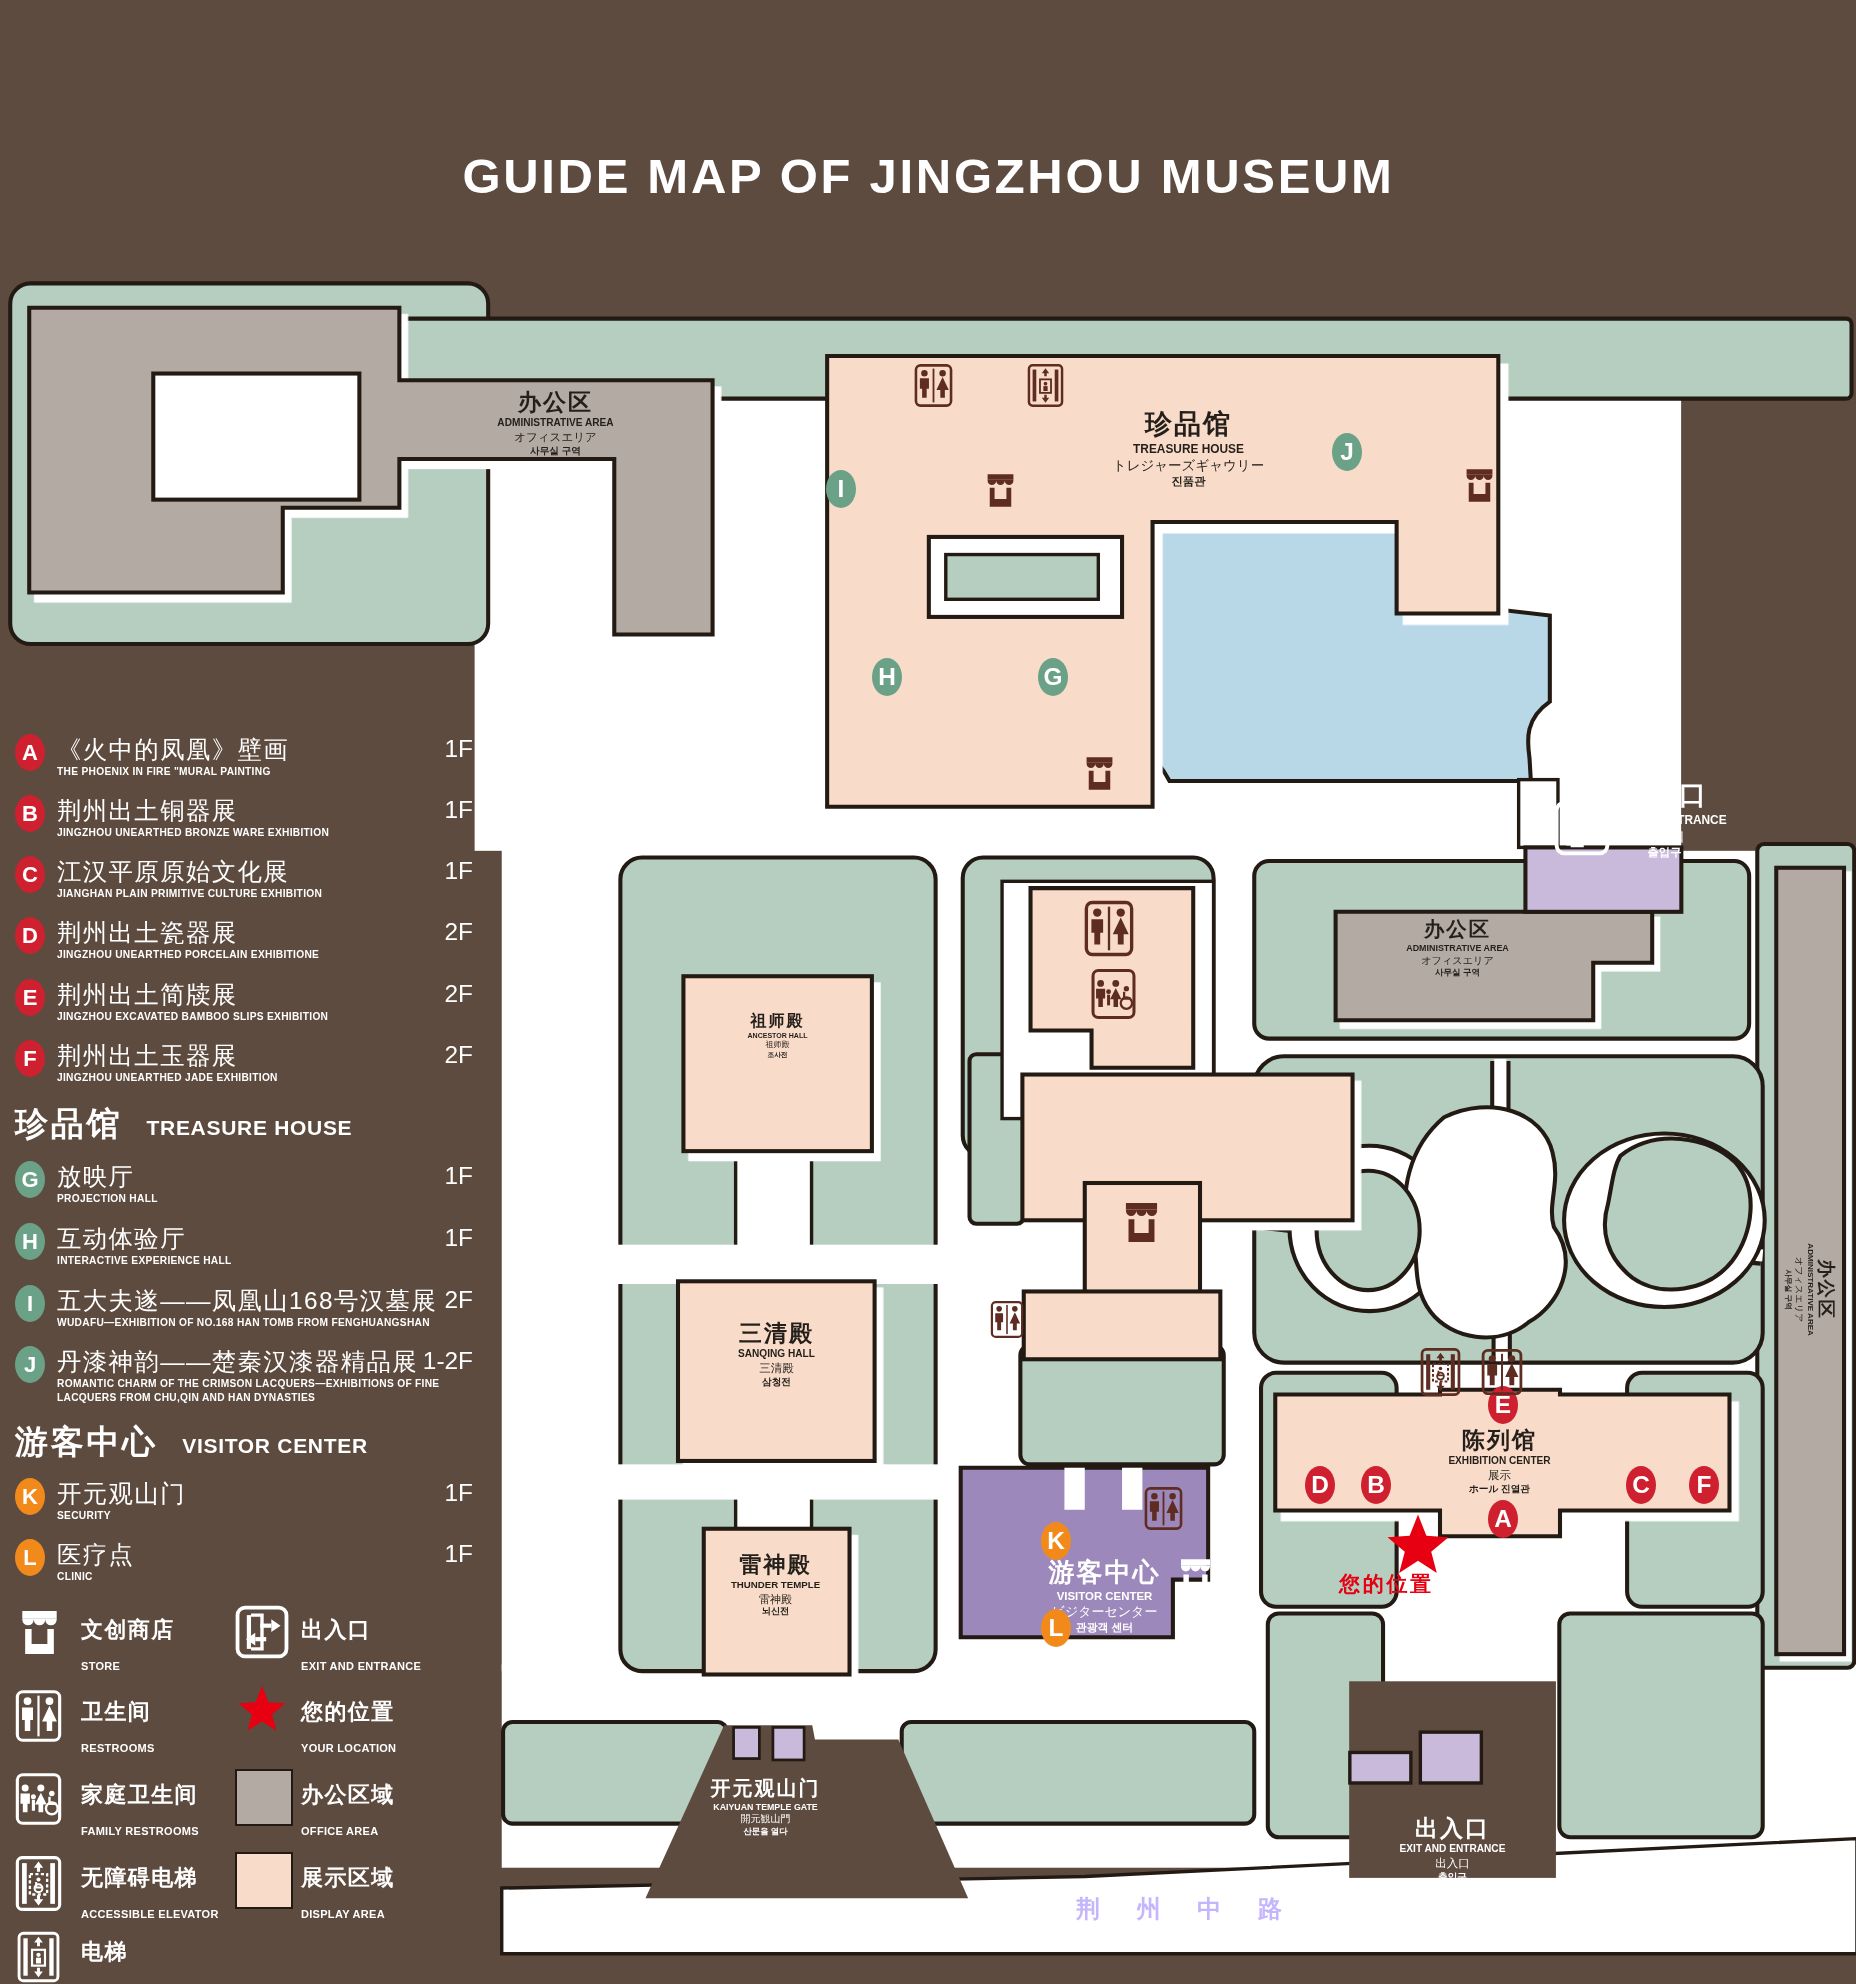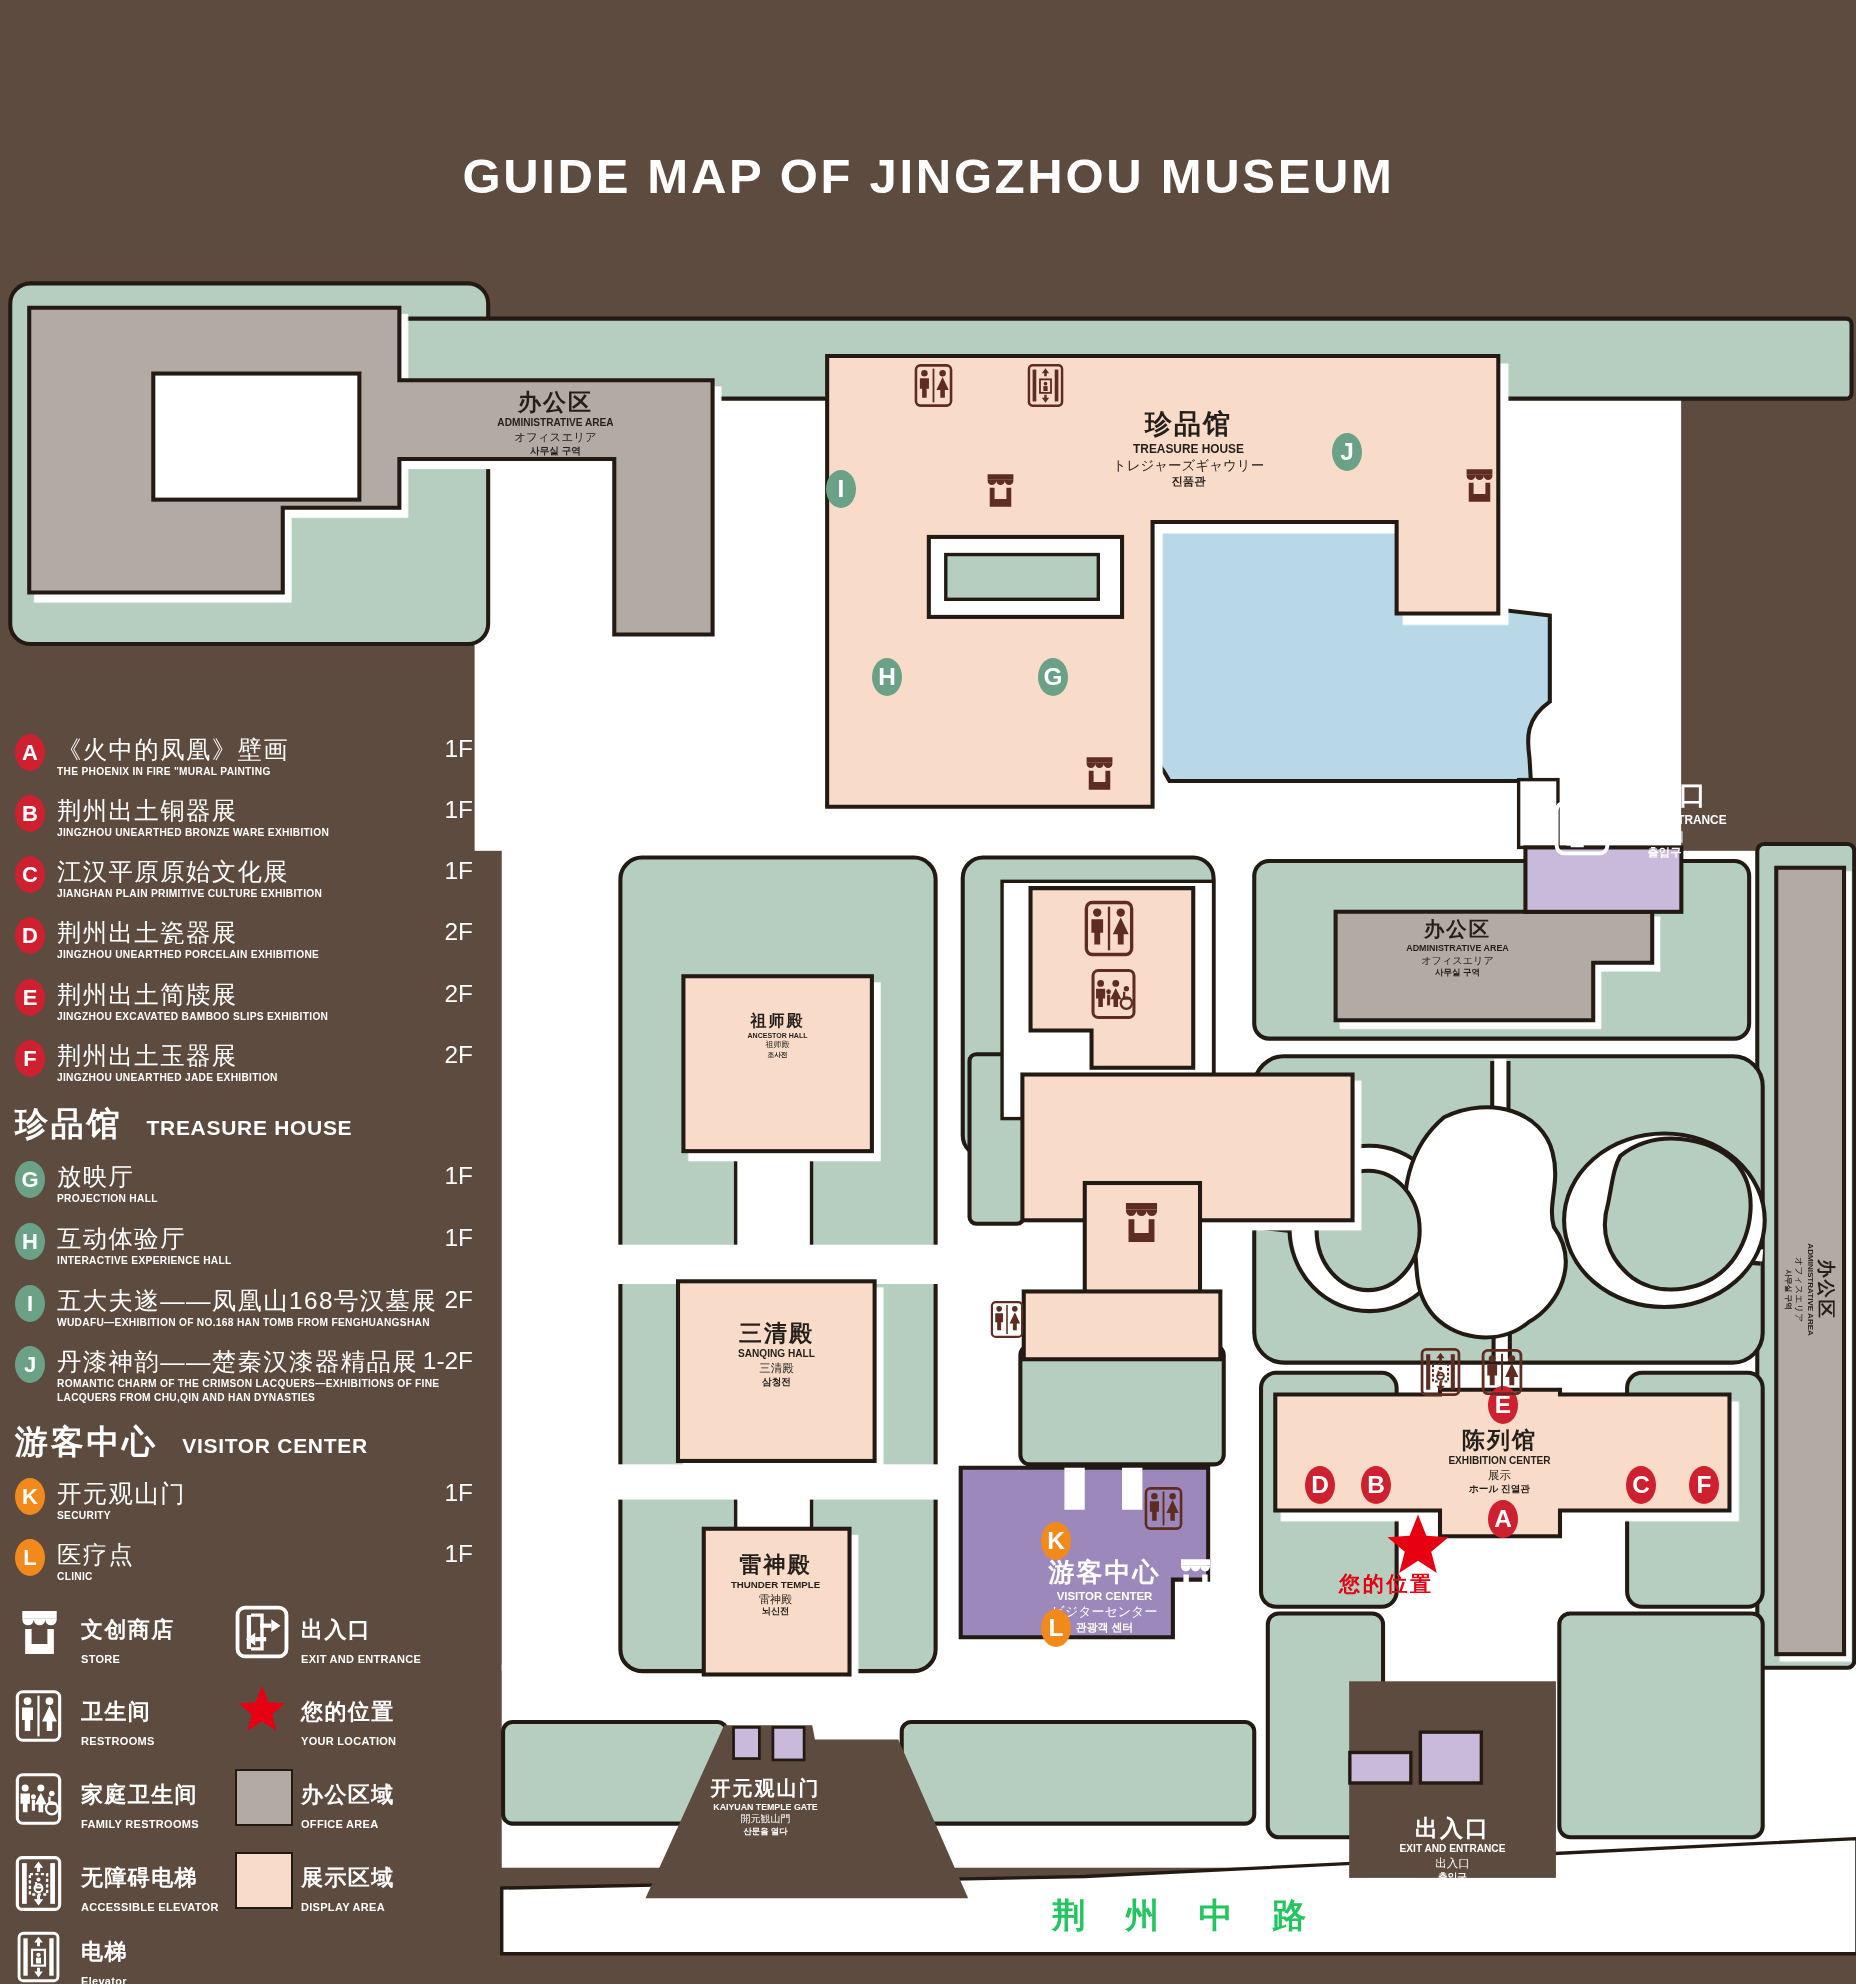--- a/index.html
+++ b/index.html
@@ -34,23 +34,23 @@
   .lg-item .fl{position:absolute;right:0;top:1.4px;font-size:24.4px;}
   .lg-item .cap{position:absolute;left:42px;top:31px;width:393px;font-size:10.2px;font-weight:700;
                 letter-spacing:0.3px;line-height:1.35;}
   .badge{width:30px;height:37px;border-radius:50%;display:flex;align-items:center;
          justify-content:center;color:#fff;font-weight:700;font-size:22px;}
   .badge.red{background:#ce202f;}
   .badge.green{background:#6ba287;}
   .badge.orange{background:#f28a1b;}
   .sym-row{position:absolute;color:#fff;}
   .sym-zh{font-size:22px;font-weight:700;letter-spacing:1.4px;white-space:nowrap;}
-  .sym-en{font-size:11px;font-weight:700;margin-top:8px;letter-spacing:0.3px;white-space:nowrap;}
+  .sym-en{font-size:11px;font-weight:700;margin-top:15px;letter-spacing:0.3px;white-space:nowrap;}
   .ic{position:absolute;}
-  .road-lbl{position:absolute;font-size:34px;font-weight:700;color:#22c55e;letter-spacing:15px;
+  .road-lbl{position:absolute;font-size:24px;font-weight:700;color:#c4b5fd;letter-spacing:15px;
             text-align:center;}
   .loc-lbl{position:absolute;font-size:21px;font-weight:700;color:#e60012;letter-spacing:2.7px;}
 </style>
 </head>
 <body>
 
 <div id="stage">
 
   <svg class="abs" style="left:0;top:0" width="1857" height="1985" viewBox="0 0 2739 2928">
     <defs>

